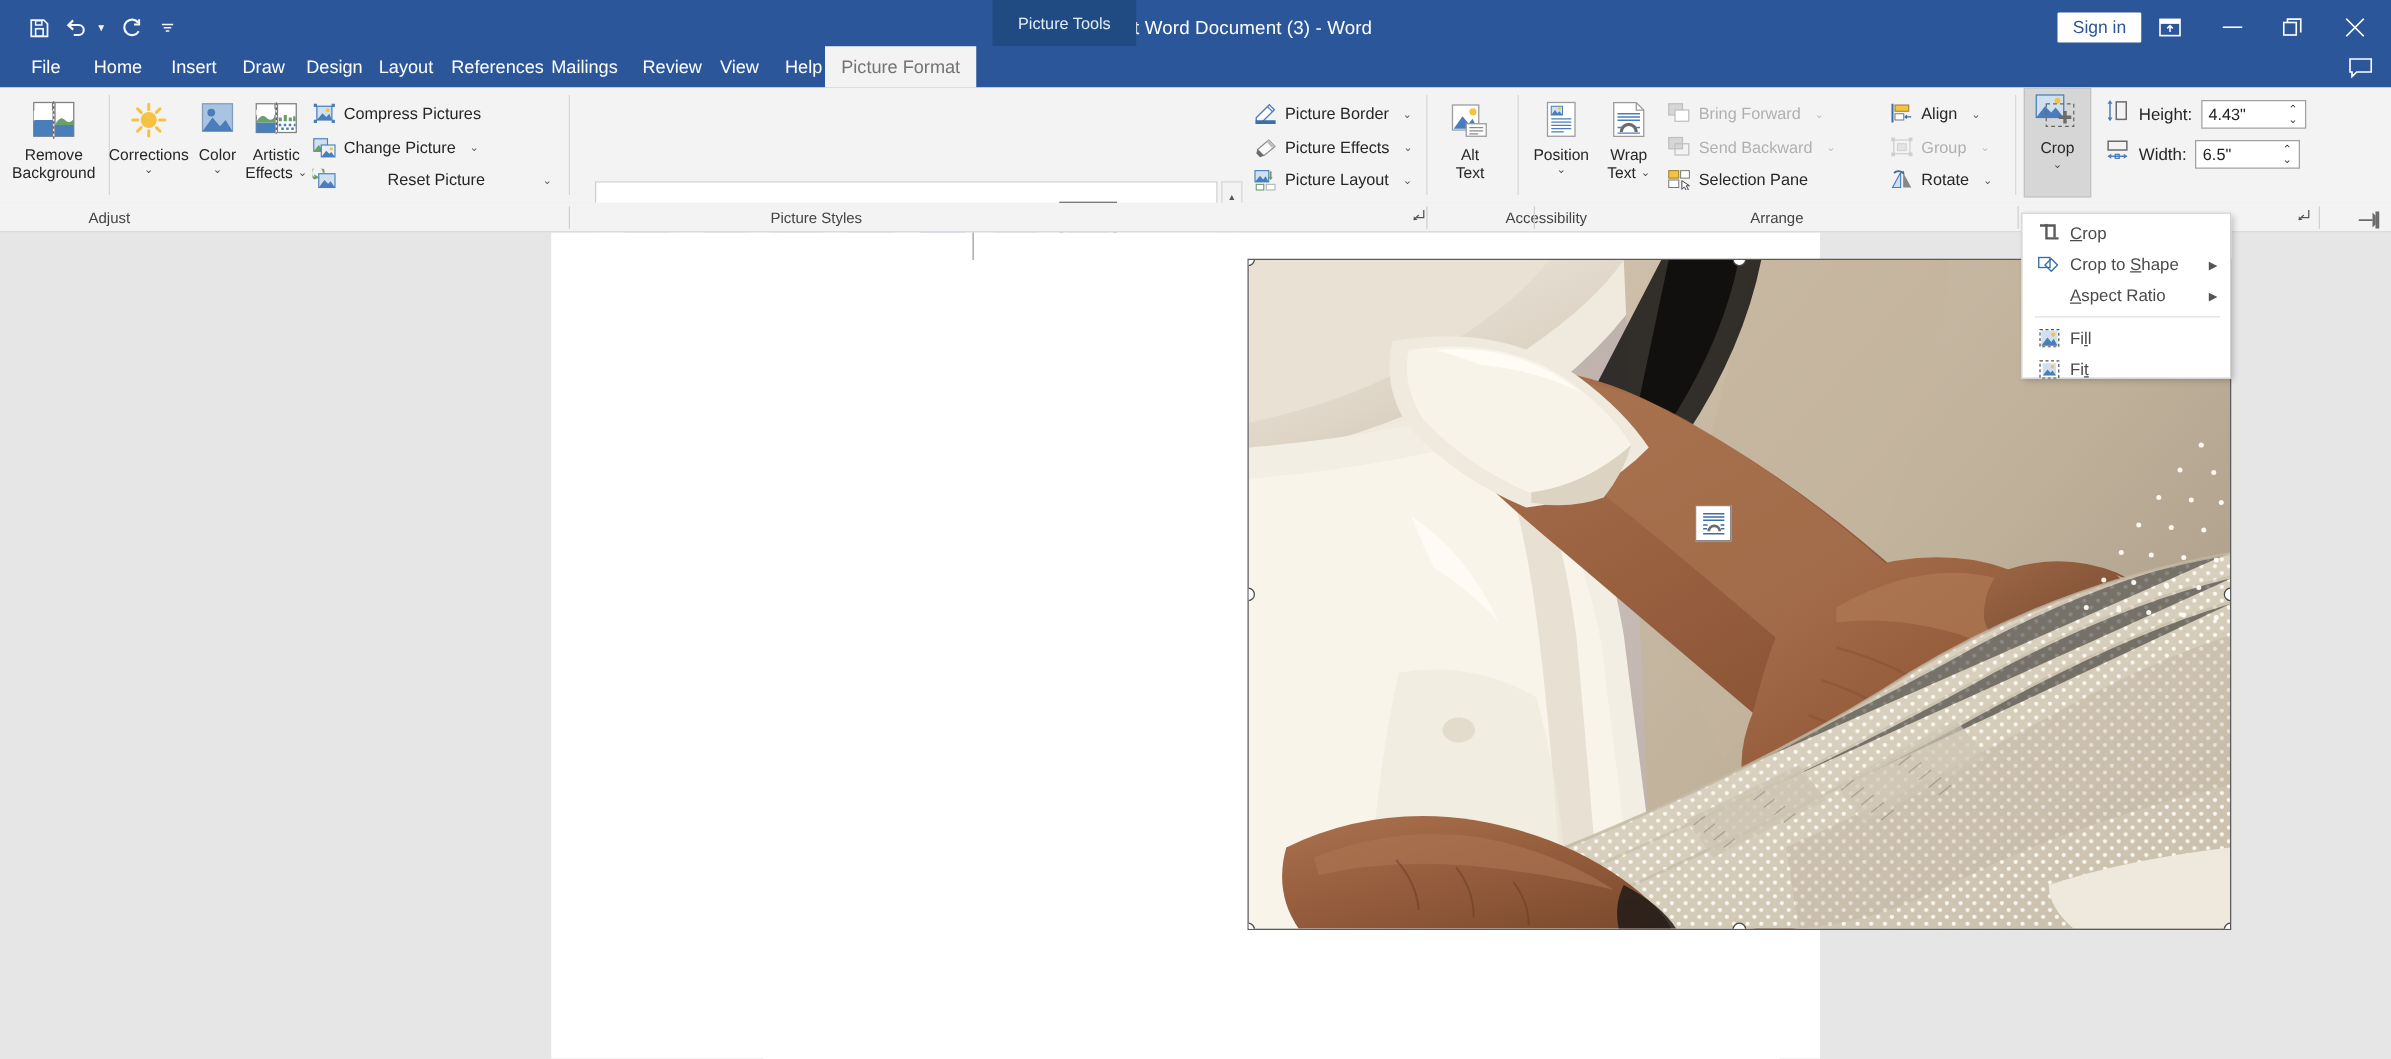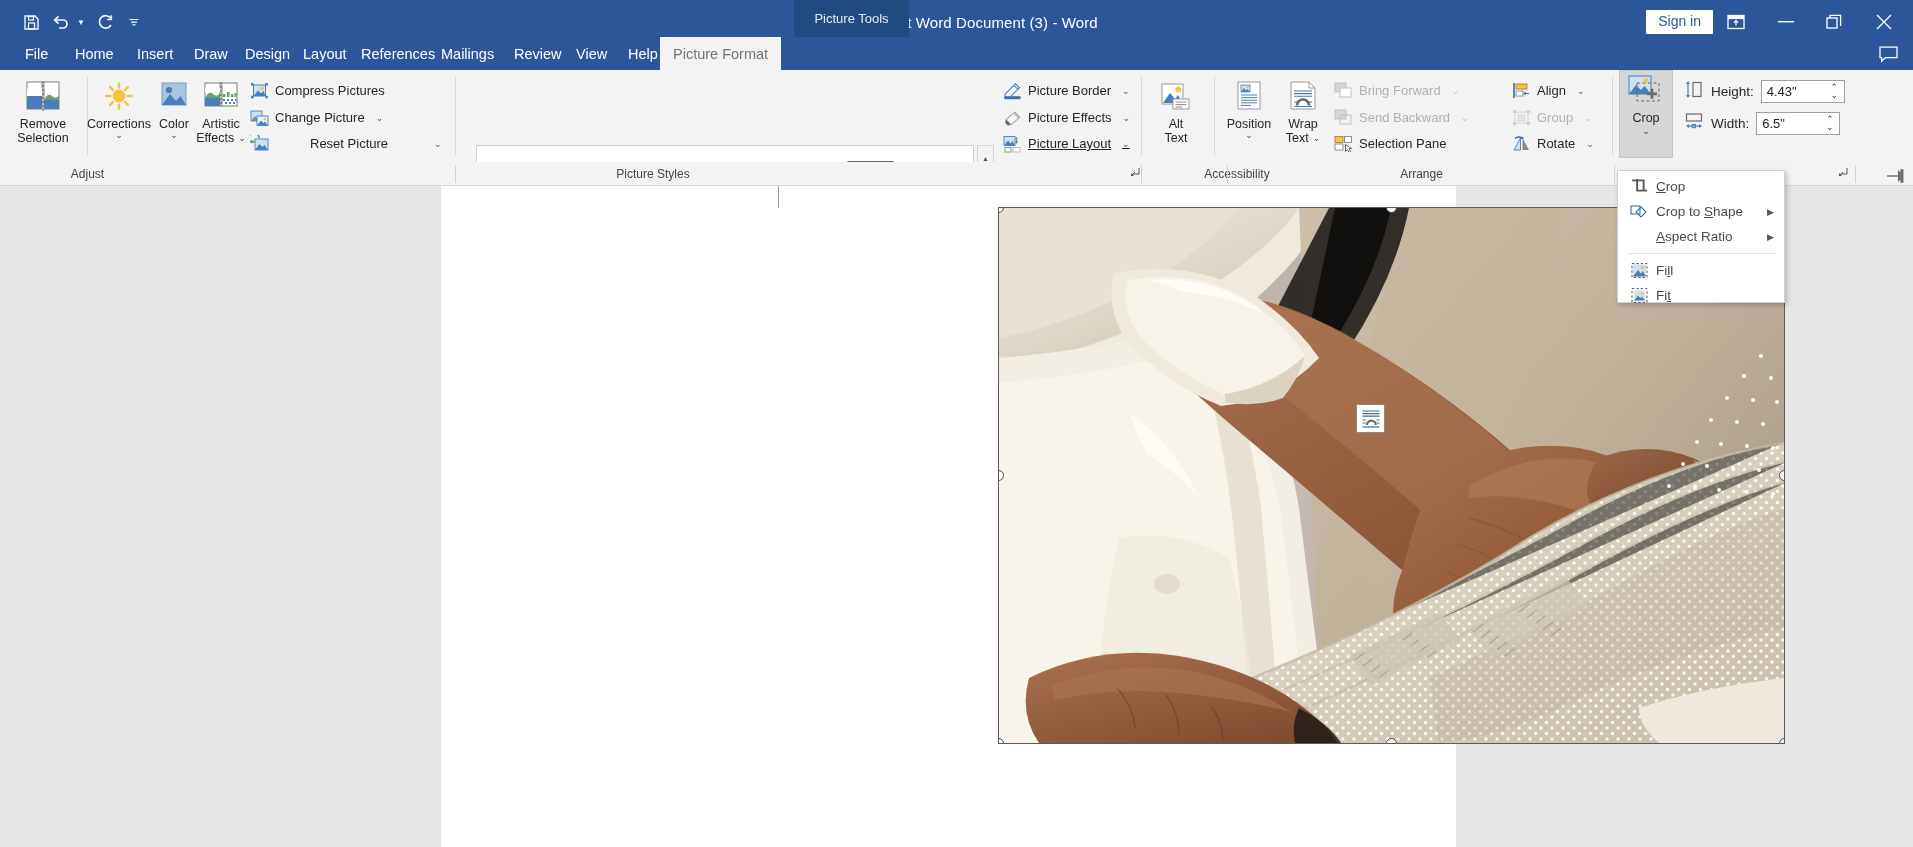--- a/index.html
+++ b/index.html
@@ -281,21 +281,21 @@
         <rect x="4" y="2" width="15" height="27" fill="#fff" stroke="#7f7f7f" stroke-width="1"></rect>
         <path d="M4 17 L10 11 L15 15 L19 12 V29 H4 Z" fill="#4a7ebb"></path>
         <path d="M4 9 q4-4 8-1 q4 3 7 0 V16 H4 Z" fill="#fff"></path>
         <rect x="21" y="2" width="15" height="27" fill="#fff" stroke="#7f7f7f" stroke-width="1"></rect>
         <path d="M21 20 h15 v9 h-15 z" fill="#4a7ebb"></path>
         <path d="M21 20 q4-8 8-4 q4 4 7 -1 V20 Z" fill="#6d9e6d"></path>
         <path d="M20 1 v30" stroke="#555" stroke-width="1" stroke-dasharray="2,2"></path>
       </svg>
     </span>
     <span class="lbl">Remove</span>
-    <span class="lbl" style="margin-top:0;">Selection</span>
+    <span class="lbl" style="margin-top:0;">Background</span>
   </div>
 
   <div class="gsep" style="left:87px;"></div>
 
   <div class="bigbtn" style="left:91px; top:6px; width:56px;">
     <span class="ico">
       <svg width="36" height="34" viewBox="0 0 36 34">
         <circle cx="18" cy="16" r="6.4" fill="#f5c242"></circle>
         <g stroke="#f5c242" stroke-width="2.4" stroke-linecap="round">
           <path d="M18 3.4v4.2M18 24.6v4.2M5.2 16h4.2M26.6 16h4.2M9 7l2.9 2.9M24.1 22.1L27 25M27 7l-2.9 2.9M11.9 22.1L9 25"></path>
@@ -507,21 +507,21 @@
       <svg width="19" height="18" viewBox="0 0 19 18">
         <path d="M3 10.6 L12 3 L17 8.2 L8 15.6 Z" fill="#fafafa" stroke="#8d8d8d" stroke-width="1"></path>
         <path d="M3 10.6 L8 15.6 L5 16.8 L2 13.6 Z" fill="#6b6b6b"></path>
         <path d="M12 3 L17 8.2 L14.4 9.2 L10.4 4.5 Z" fill="#bfbfbf"></path>
       </svg>
     </span>
     <span>Picture Effects</span>
     <span class="dd">⌄</span>
   </div>
 
-  <div class="smallbtn" style="left:1003px; top:62px;text-decoration:underline;">
+  <div class="smallbtn" style="left:1003px; top:62px;">
     <span class="sico">
       <svg width="19" height="18" viewBox="0 0 19 18">
         <rect x="1" y="1.5" width="11" height="9" fill="#cfe0f0" stroke="#4a7ebb" stroke-width=".9"></rect>
         <path d="M1 10.5 L5 5.5 L7.5 8.5 L9.5 6 L12 10.5 Z" fill="#4a7ebb"></path>
         <path d="M13.5 2 v6" stroke="#6d9e6d" stroke-width="1.5"></path>
         <path d="M13.5 9.2l-1.6-2.6h3.2z" fill="#6d9e6d"></path>
         <rect x="2" y="12.5" width="6" height="4.5" fill="#fff" stroke="#6d9e6d" stroke-width=".9"></rect>
         <rect x="10" y="12.5" width="7" height="4.5" fill="#fff" stroke="#b5b5b5" stroke-width=".9"></rect>
       </svg>
     </span>

